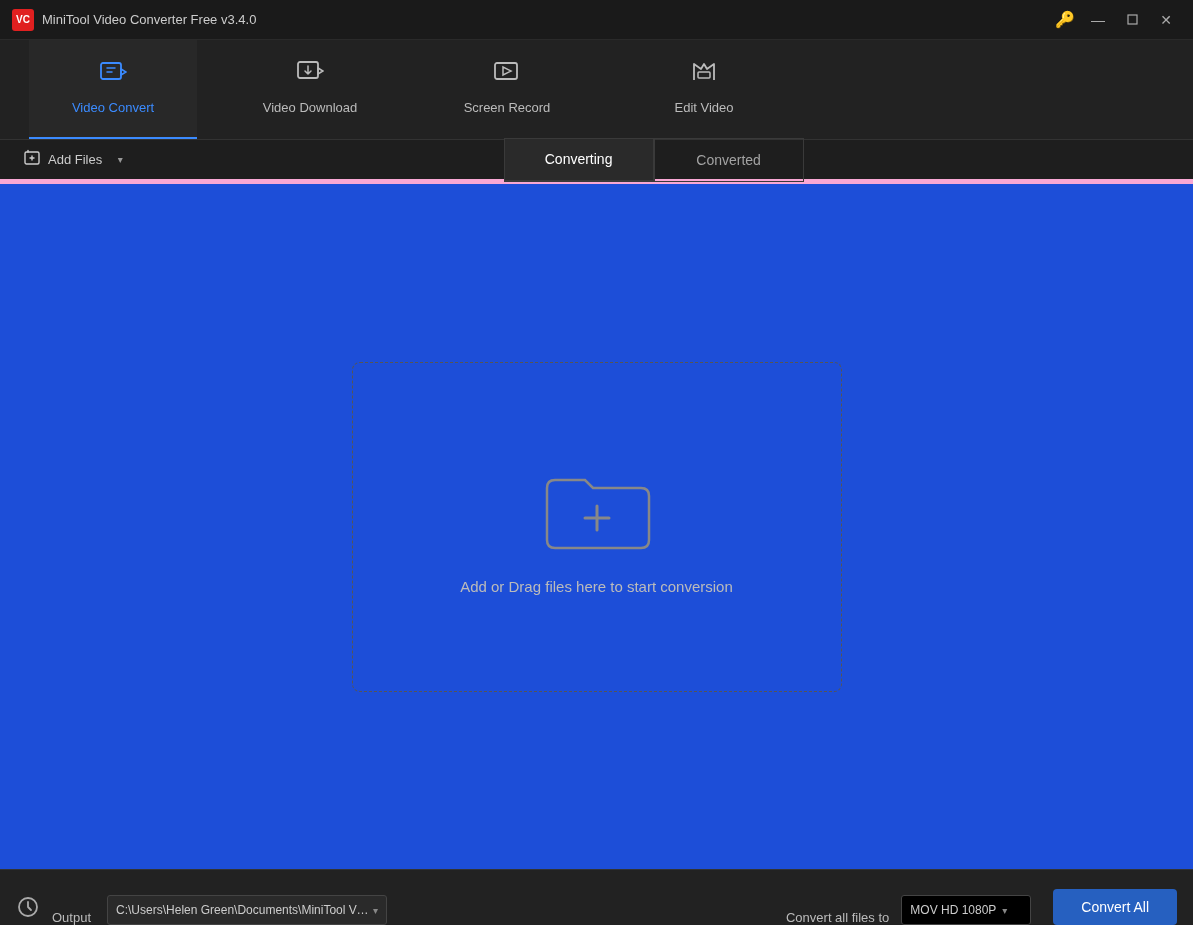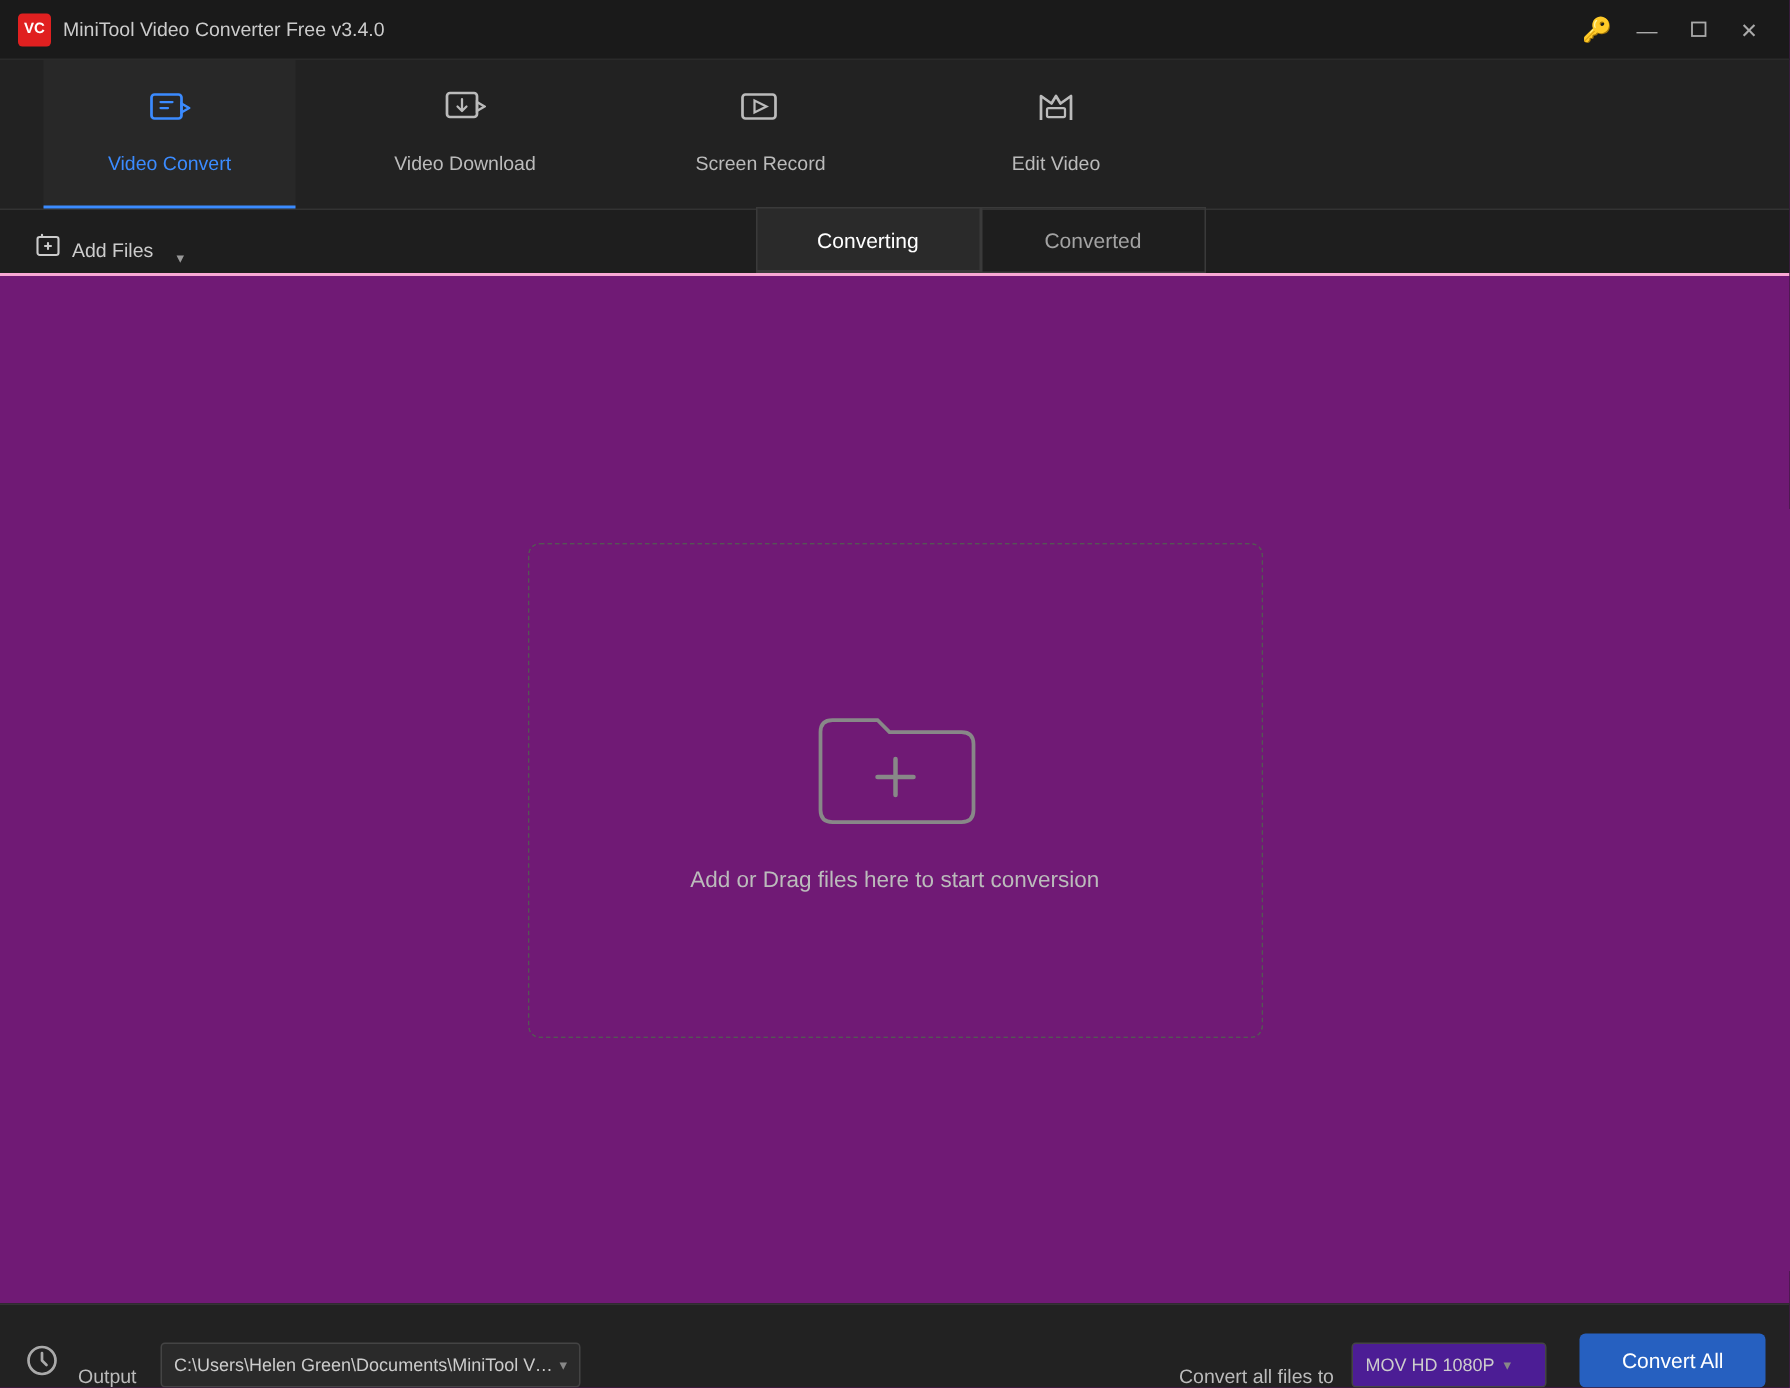--- a/index.html
+++ b/index.html
@@ -98,23 +98,23 @@
       font-size: 13px;
     }
     .nav-tab.active .tab-label { color: #3b8bff; }
     .nav-tab:not(.active) .tab-label { color: #bbb; }
 
     
     #sub-toolbar {
       height: 44px;
       background: #1e1e1e;
       display: flex;
-      align-items: flex-end;
+      align-items: center;
       padding: 0 16px;
-      border-bottom: 2px solid #f9a8d4;
+      border-bottom: 5px solid #f9a8d4;
       gap: 0;
     }
     #add-files-btn {
       display: flex;
       align-items: center;
       gap: 6px;
       cursor: pointer;
       color: #ccc;
       font-size: 13px;
       padding: 4px 8px;
@@ -158,21 +158,21 @@
       border-color: #3a3a3a;
     }
     .sub-tab:not(.active) {
       background: transparent;
       color: #a3a3a3;
     }
 
     
     #main-area {
       height: calc(925px - 40px - 100px - 44px - 56px);
-      background: #701a75;
+      background: #1d4ed8;
       display: flex;
       align-items: center;
       justify-content: center;
     }
 
     
     #drop-zone {
       width: 490px;
       height: 330px;
       border: 1.5px dashed #555;
@@ -242,21 +242,21 @@
     }
 
     #convert-all-label {
       font-size: 13px;
       color: #bbb;
       margin-left: auto;
     }
     #format-selector {
       display: flex;
       align-items: center;
-      background: #4c1d95;
+      background: #000000;
       border: 1px solid #444;
       border-radius: 3px;
       height: 30px;
       padding: 0 8px;
       cursor: pointer;
       gap: 6px;
       min-width: 130px;
     }
     #format-text {
       font-size: 12px;

